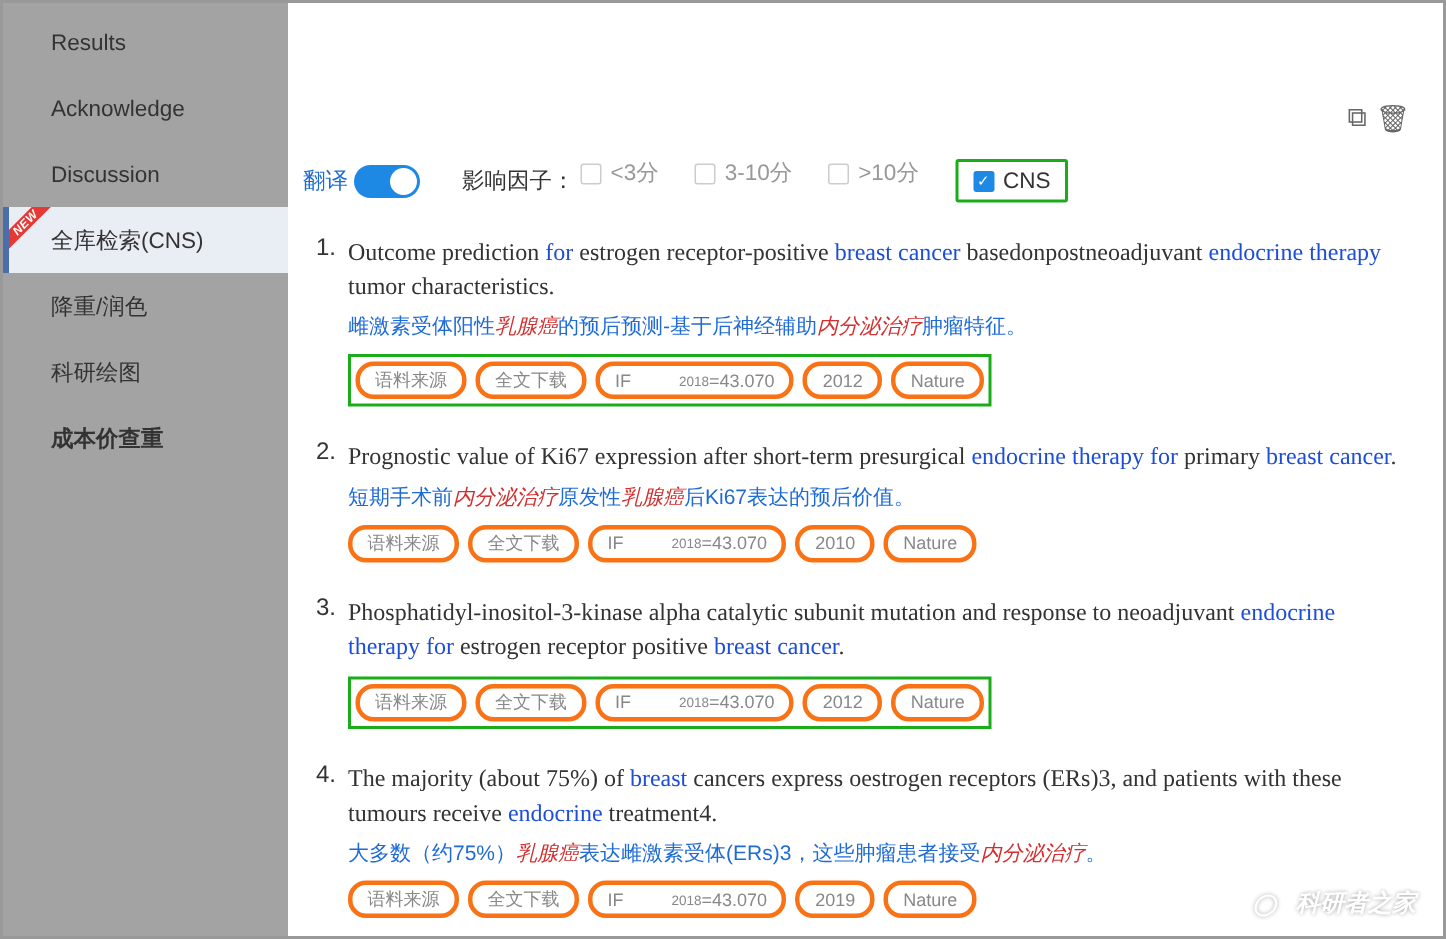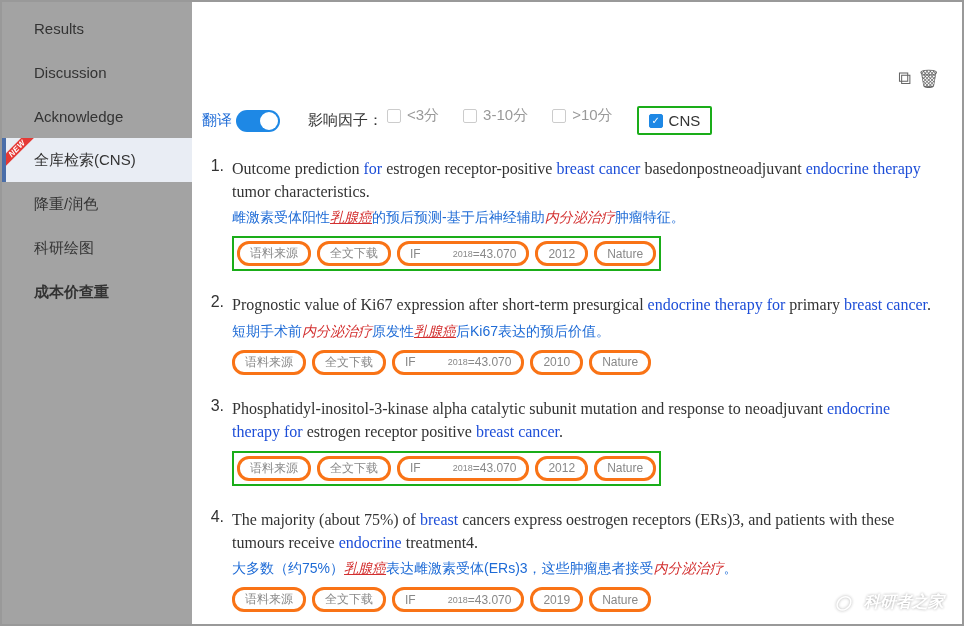--- a/index.html
+++ b/index.html
@@ -25,44 +25,44 @@
   .chk.checked .chk-box { background: #1e88e5; border-color: #1e88e5; color: #fff; font-size: 10px; }
   .chk.checked { color: #333; border: 2px solid #1aad19; padding: 4px 10px; border-radius: 2px; }
   .results-list { counter-reset: res; }
   .result { display: flex; margin-bottom: 22px; }
   .result-num { width: 30px; flex-shrink: 0; font-size: 16px; color: #333; text-align: right; padding-right: 8px; }
   .result-body { flex: 1; }
   .title-en { font-size: 16px; color: #333; line-height: 1.45; font-family: Georgia, serif; }
   .title-en .ital { color: #1d4ed8; }
   .title-zh { font-size: 14px; color: #1e6bd6; margin-top: 4px; line-height: 1.5; }
   .title-zh .ital { color: #d32f2f; font-style: italic; }
-  .title-zh .italu { color: #d32f2f; font-style: italic; text-decoration: underline; }
+  .title-zh .italu { color: #d32f2f; font-style: italic; }
   .tag-row { display: flex; gap: 6px; margin-top: 8px; flex-wrap: wrap; }
   .tag-row.highlight { border: 2px solid #1aad19; padding: 3px; width: fit-content; }
   .tag { display: inline-flex; align-items: center; border: 3px solid #f97316; border-radius: 12px; padding: 1px 10px; font-size: 12px; color: #888; cursor: pointer; white-space: nowrap; }
   .tag sub { font-size: 9px; padding-left: 32px; }
   .watermark { position: absolute; right: 18px; bottom: 10px; display: flex; align-items: center; gap: 6px; color: #fff; font-size: 16px; font-style: italic; font-weight: bold; text-shadow: 0 0 3px rgba(0,0,0,0.4); opacity: 0.9; }
   .wm-icon { width: 30px; height: 24px; background: rgba(255,255,255,0.25); border-radius: 6px; display: flex; align-items: center; justify-content: center; font-size: 14px; }
   
   .main::-webkit-scrollbar { width: 8px; }
   .main::-webkit-scrollbar-thumb { background: #c8c8c8; border-radius: 4px; }
 </style>
 </head>
 <body>
 
 <div class="frame">
   <div class="sidebar" id="sidebar">
       <div class="side-item">
         <span>Results</span>
       </div>
       <div class="side-item">
-        <span>Discussion</span>
+        <span>Acknowledge</span>
       </div>
       <div class="side-item">
-        <span>Acknowledge</span>
+        <span>Discussion</span>
       </div>
       <div class="side-item active">
         <div class="new-ribbon">
           <span>NEW</span>
         </div>
         <span>全库检索(CNS)</span>
       </div>
       <div class="side-item">
         <span>降重/润色</span>
       </div>

